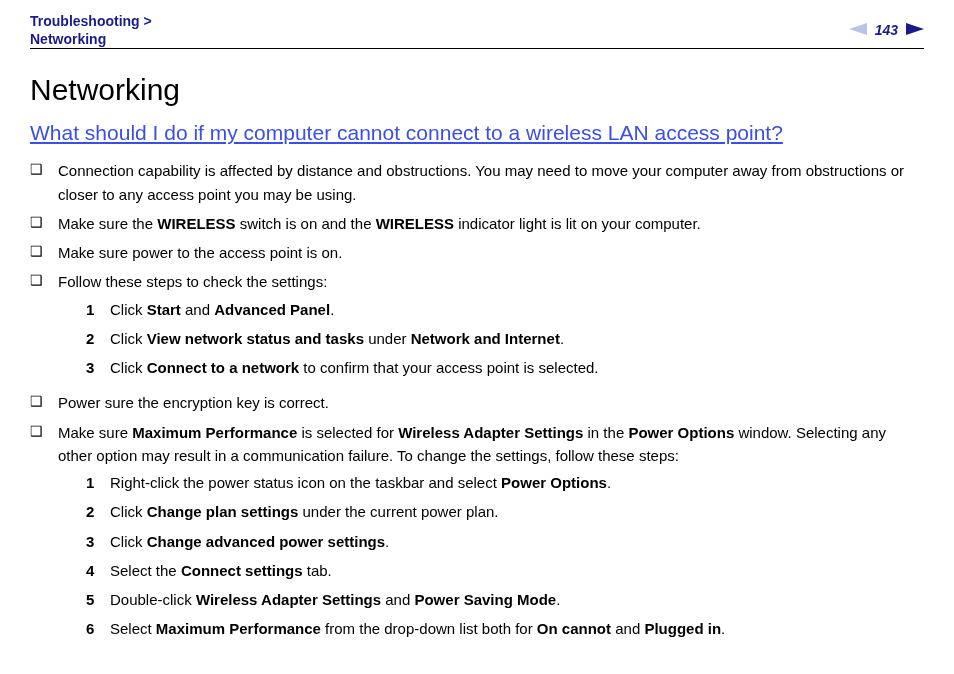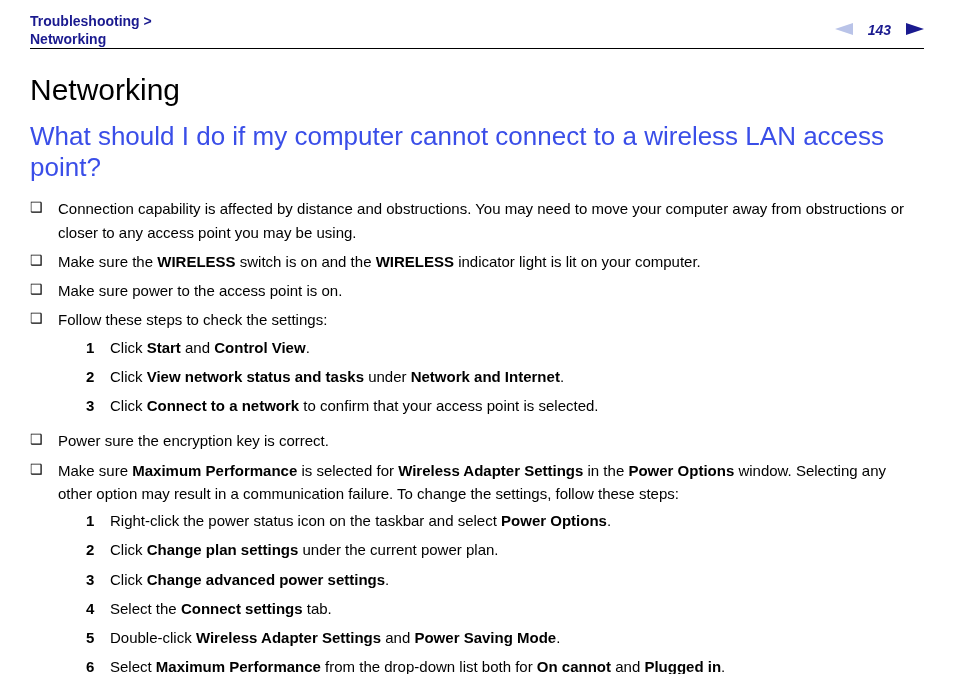--- a/index.html
+++ b/index.html
@@ -22,42 +22,43 @@
   }
   .breadcrumb {
     font-size: 14px;
     font-weight: bold;
     color: #1a1a8f;
     line-height: 1.3;
   }
   .page-number {
     display: flex;
     align-items: center;
-    gap: 15px;
+    gap: 8px;
   }
   .page-num-text {
     font-size: 14px;
     font-weight: bold;
     font-style: italic;
     color: #1a1a8f;
   }
   .arrow-left, .arrow-right {
     display: inline-block;
   }
   h1.section-title {
     font-size: 30px;
     font-weight: normal;
     margin: 0 0 14px 0;
     color: #000;
   }
   h2.question {
-    font-size: 26px;
+    font-size: 21px;
     font-weight: normal;
     color: #3a4ee8;
     margin: 0 0 14px 0;
+    text-decoration: underline;
   }
   .content {
     font-size: 15px;
     line-height: 1.55;
   }
   .bullet-list {
     list-style: none;
     padding: 0;
     margin: 0;
   }
@@ -130,21 +131,21 @@
         </li>
         <li class="bullet-item">
           <span class="bullet-marker">❑</span>
           <div class="bullet-body">Make sure power to the access point is on.</div>
         </li>
         <li class="bullet-item">
           <span class="bullet-marker">❑</span>
           <div class="bullet-body">Follow these steps to check the settings:<ol class="numbered-list">
               <li class="numbered-item">
                 <span class="num-marker">1</span>
-                <span class="num-body">Click <b>Start</b> and <b>Control View</b>.</span>
+                <span class="num-body">Click <b>Start</b> and <b>Advanced Panel</b>.</span>
               </li>
               <li class="numbered-item">
                 <span class="num-marker">2</span>
                 <span class="num-body">Click <b>View network status and tasks</b> under <b>Network and Internet</b>.</span>
               </li>
               <li class="numbered-item">
                 <span class="num-marker">3</span>
                 <span class="num-body">Click <b>Connect to a network</b> to confirm that your access point is selected.</span>
               </li>
             </ol></div>

